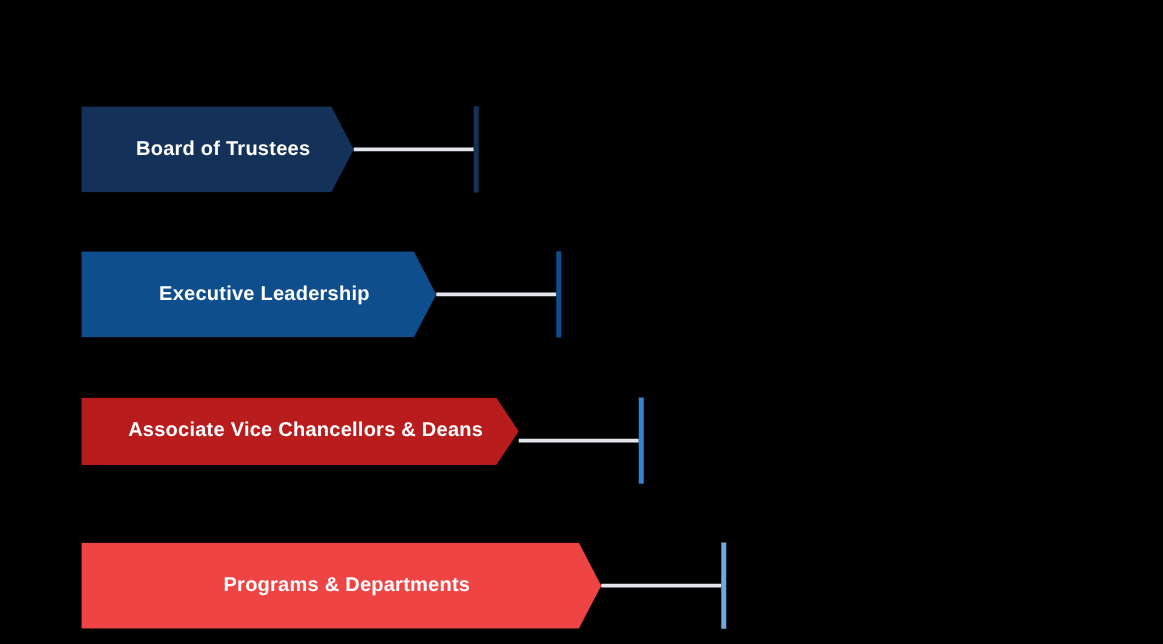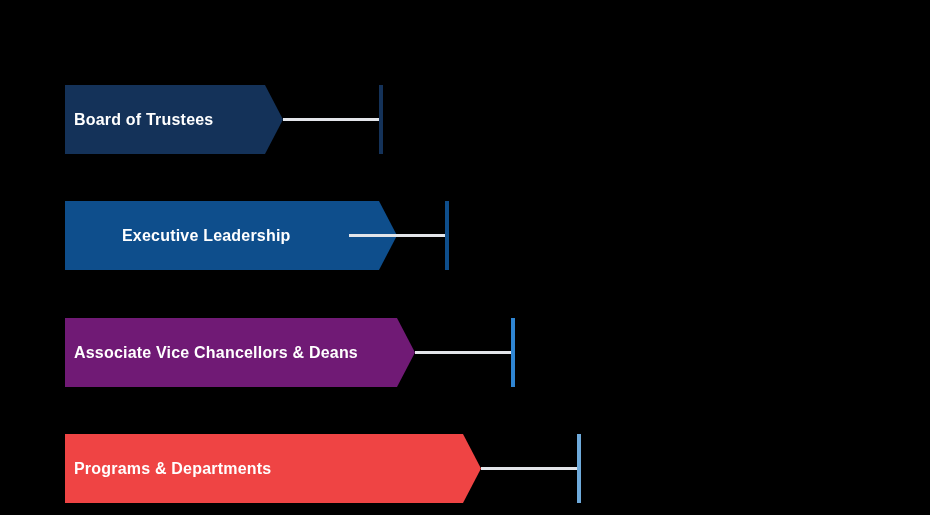--- a/index.html
+++ b/index.html
@@ -24,20 +24,21 @@
     height: 69px;
   }
   .bar {
     position: absolute;
     left: 0;
     top: 0;
     height: 69px;
     display: flex;
     align-items: center;
     clip-path: polygon(0 0, calc(100% - 18px) 0, 100% 50%, calc(100% - 18px) 100%, 0 100%);
+    justify-content: center;
   }
   .bar .label {
     padding-left: 9px;
     color: var(--text, #ffffff);
     font-size: 16px;
     font-weight: bold;
     letter-spacing: 0.2px;
     white-space: nowrap;
   }
   .connector {
@@ -60,29 +61,29 @@
 
   <div class="row" style="top: 85px;">
     <div class="bar" style="width: 218px; height: 69px; background: rgb(20, 50, 89);">
       <span class="label">Board of Trustees</span>
     </div>
     <div class="connector" style="left: 218px; width: 96px;"></div>
     <div class="tick" style="left: 314px; width: 4px; height: 69px; background: rgb(20, 50, 89);"></div>
   </div>
 
   <div class="row" style="top: 201px;">
-    <div class="bar" style="width: 284px; height: 69px; background: rgb(14, 78, 140); padding-left: 48px;">
+    <div class="bar" style="width: 284px; height: 69px; background: rgb(14, 78, 140);">
       <span class="label">Executive Leadership</span>
     </div>
     <div class="connector" style="left: 284px; width: 96px;"></div>
     <div class="tick" style="left: 380px; width: 4px; height: 69px; background: rgb(14, 78, 140);"></div>
   </div>
 
   <div class="row" style="top: 318px;">
-    <div class="bar" style="width: 350px; height: 69px; background: #701a75;">
+    <div class="bar" style="width: 350px; height: 54px; background: #b91c1c;">
       <span class="label">Associate Vice Chancellors &amp; Deans</span>
     </div>
     <div class="connector" style="left: 350px; width: 96px;"></div>
     <div class="tick" style="left: 446px; width: 4px; height: 69px; background: rgb(47, 133, 210);"></div>
   </div>
 
   <div class="row" style="top: 434px;">
     <div class="bar" style="width: 416px; height: 69px; background: #ef4444;">
       <span class="label">Programs &amp; Departments</span>
     </div>

